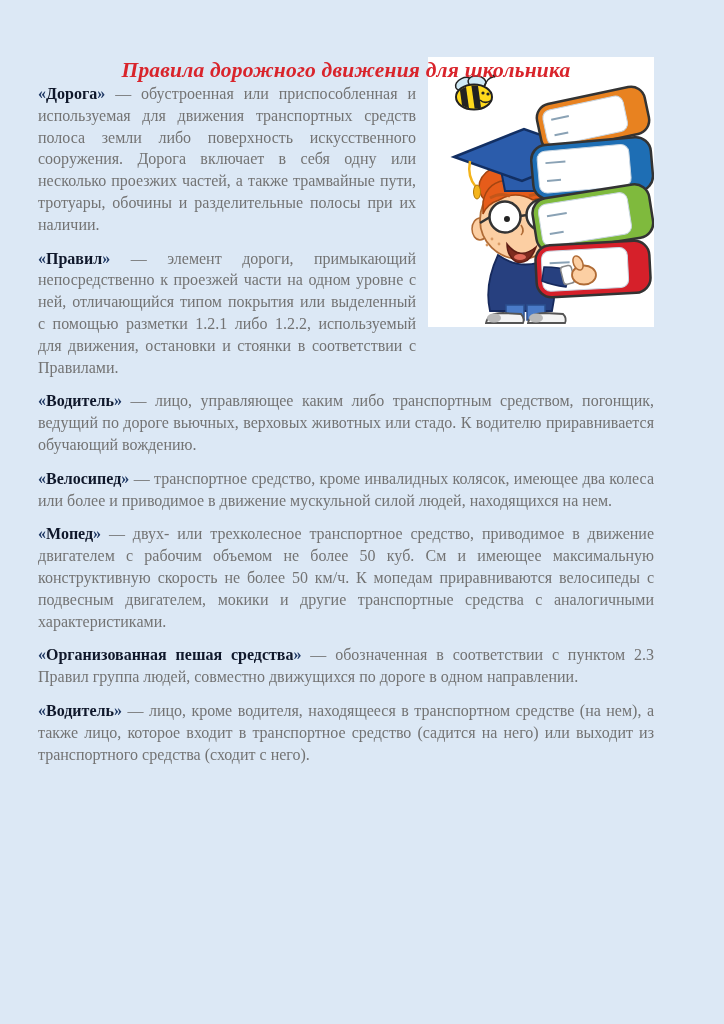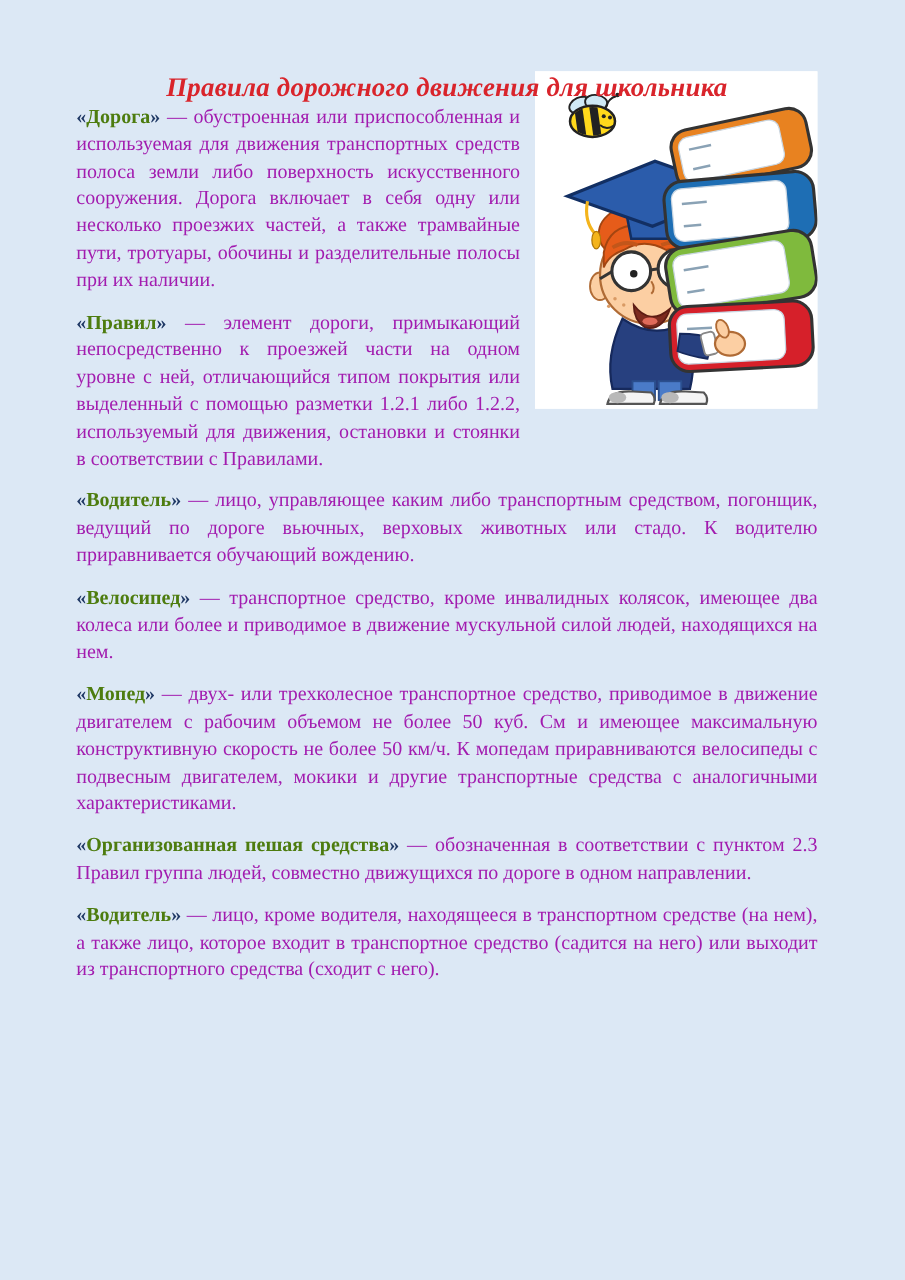--- a/index.html
+++ b/index.html
@@ -11,21 +11,21 @@
     height: 1024px;
     background: #dce8f5;
     overflow: hidden;
     font-family: "Liberation Serif", "DejaVu Serif", serif;
     color: #1f3864;
   }
   .page {
     box-sizing: border-box;
     width: 724px;
     height: 912px;
-    padding: 58px 70px 20px 61px;
+    padding: 58px 70px 20px 38px;
   }
   .doc-title {
     margin: 0 0 0 0;
     text-align: center;
     font-size: 21.5px;
     font-weight: bold;
     font-style: italic;
     color: #d9242b;
     letter-spacing: 0.2px;
   }
@@ -45,22 +45,22 @@
     margin: -26px 0 10px 12px;
   }
   .figure svg { display: block; }
   .entry {
     margin: 0 0 12px 0;
     font-size: 16px;
     line-height: 21.8px;
     text-align: justify;
   }
   .term-wrap { font-weight: bold; color: #1f3864; }
-  .term { font-weight: bold; color: #4d7c0f; }
-  .def { color: #a21caf; }
+  .term { font-weight: bold; color: #0f172a; }
+  .def { color: #737373; }
 </style>
 </head>
 <body>
 
 <div class="page">
 
   <h1 class="doc-title">Правила дорожного движения для школьника</h1>
 
   <div class="figure">
     <svg width="226" height="270" viewBox="0 0 226 270" xmlns="http://www.w3.org/2000/svg">

